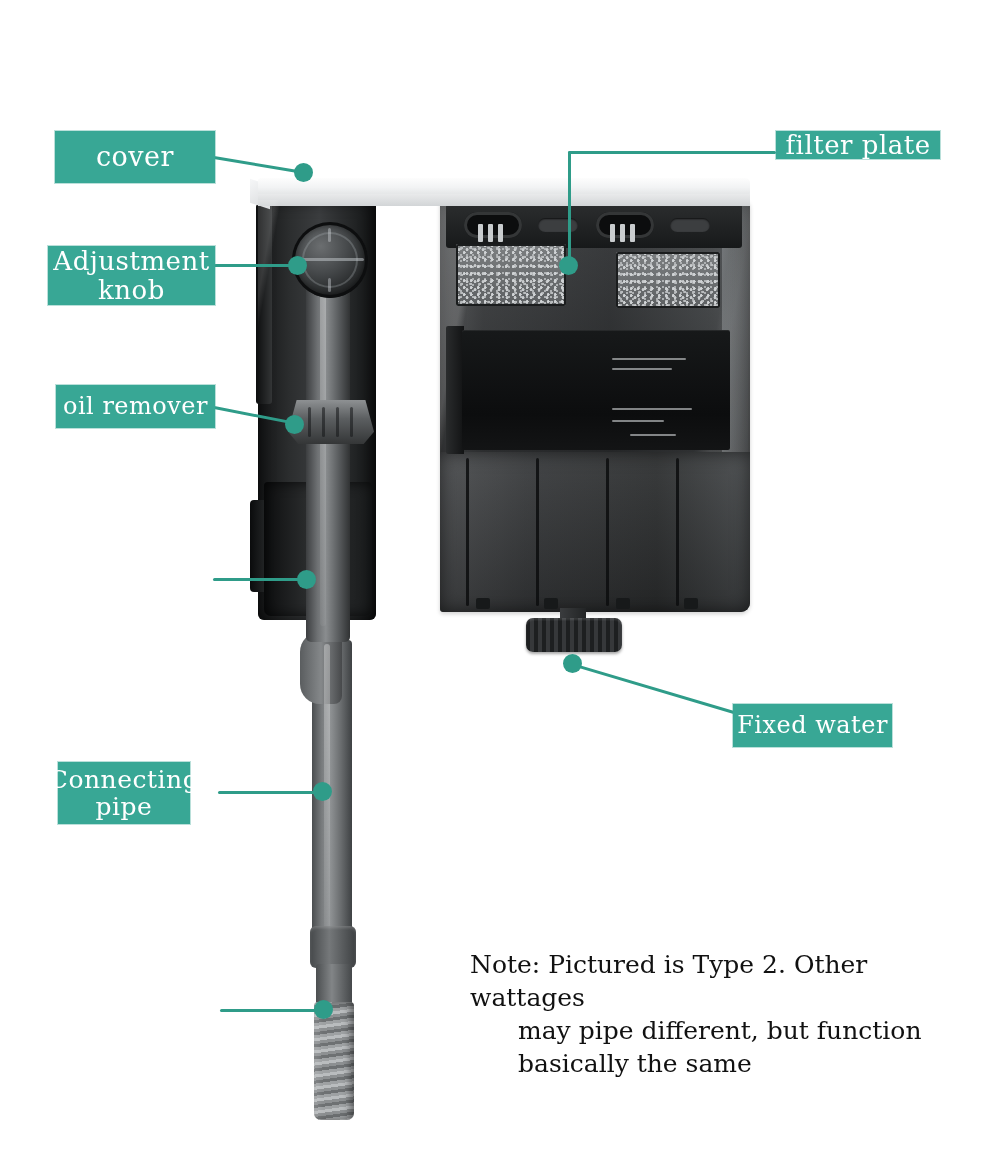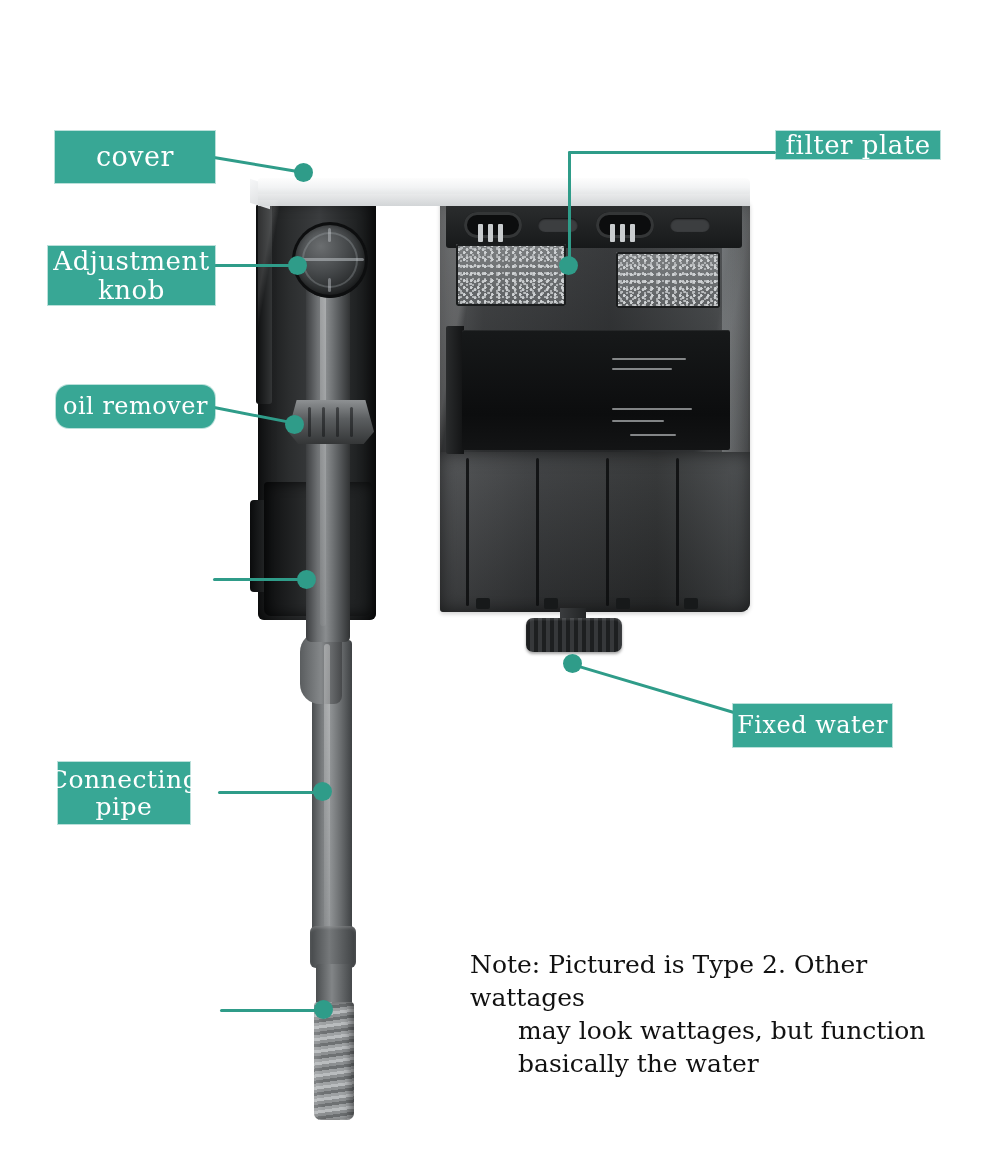--- a/index.html
+++ b/index.html
@@ -283,30 +283,30 @@
   <div class="dot" style="left:559px;top:256px;"></div>
 
   <div class="leader" style="left:572px;top:663px;width:180px;transform:rotate(16.5deg);"></div>
   <div class="dot" style="left:563px;top:654px;"></div>
 
   <div class="chip" style="left:55px;top:131px;width:160px;height:52px;font-size:27px;">cover</div>
 
   <div class="chip" style="left:48px;top:246px;width:167px;height:59px;font-size:26px;">Adjustment
 knob</div>
 
-  <div class="chip" style="left:56px;top:385px;width:159px;height:43px;font-size:24px;border-radius:13px;">oil remover</div>
+  <div class="chip" style="left:56px;top:385px;width:159px;height:43px;font-size:24px;">oil remover</div>
 
 
   <div class="chip" style="left:58px;top:762px;width:132px;height:62px;font-size:25px;">Connecting
 pipe</div>
 
 
   <div class="chip" style="left:776px;top:131px;width:164px;height:28px;font-size:26px;">filter plate</div>
 
   <div class="chip" style="left:733px;top:704px;width:159px;height:43px;font-size:24px;">Fixed water</div>
 
   <div id="note">
     <span class="l1">Note: Pictured is Type 2. Other wattages</span>
-    <span class="l2">may look wattages, but function</span>
-    <span class="l3">basically the water</span>
+    <span class="l2">may pipe different, but function</span>
+    <span class="l3">basically the same</span>
   </div>
 
 </div>
 
 </body></html>

